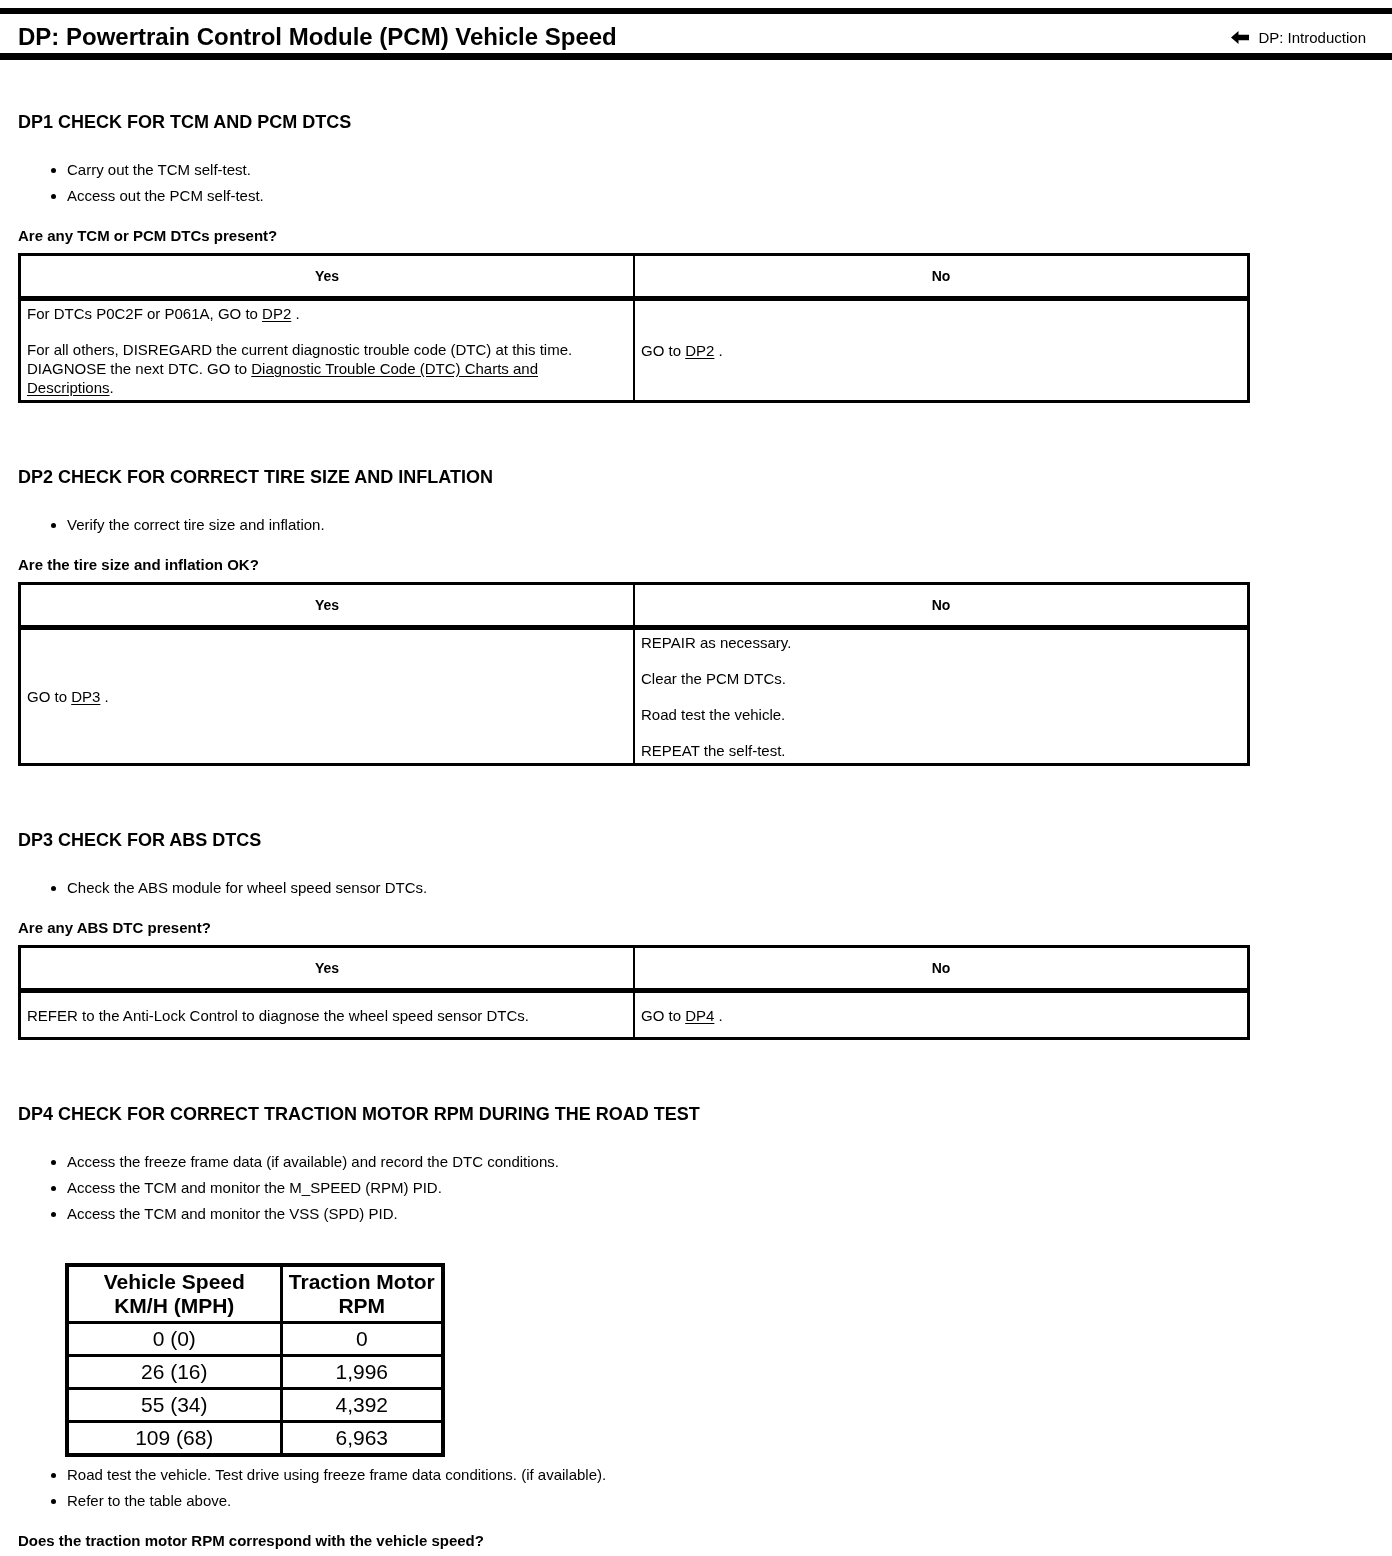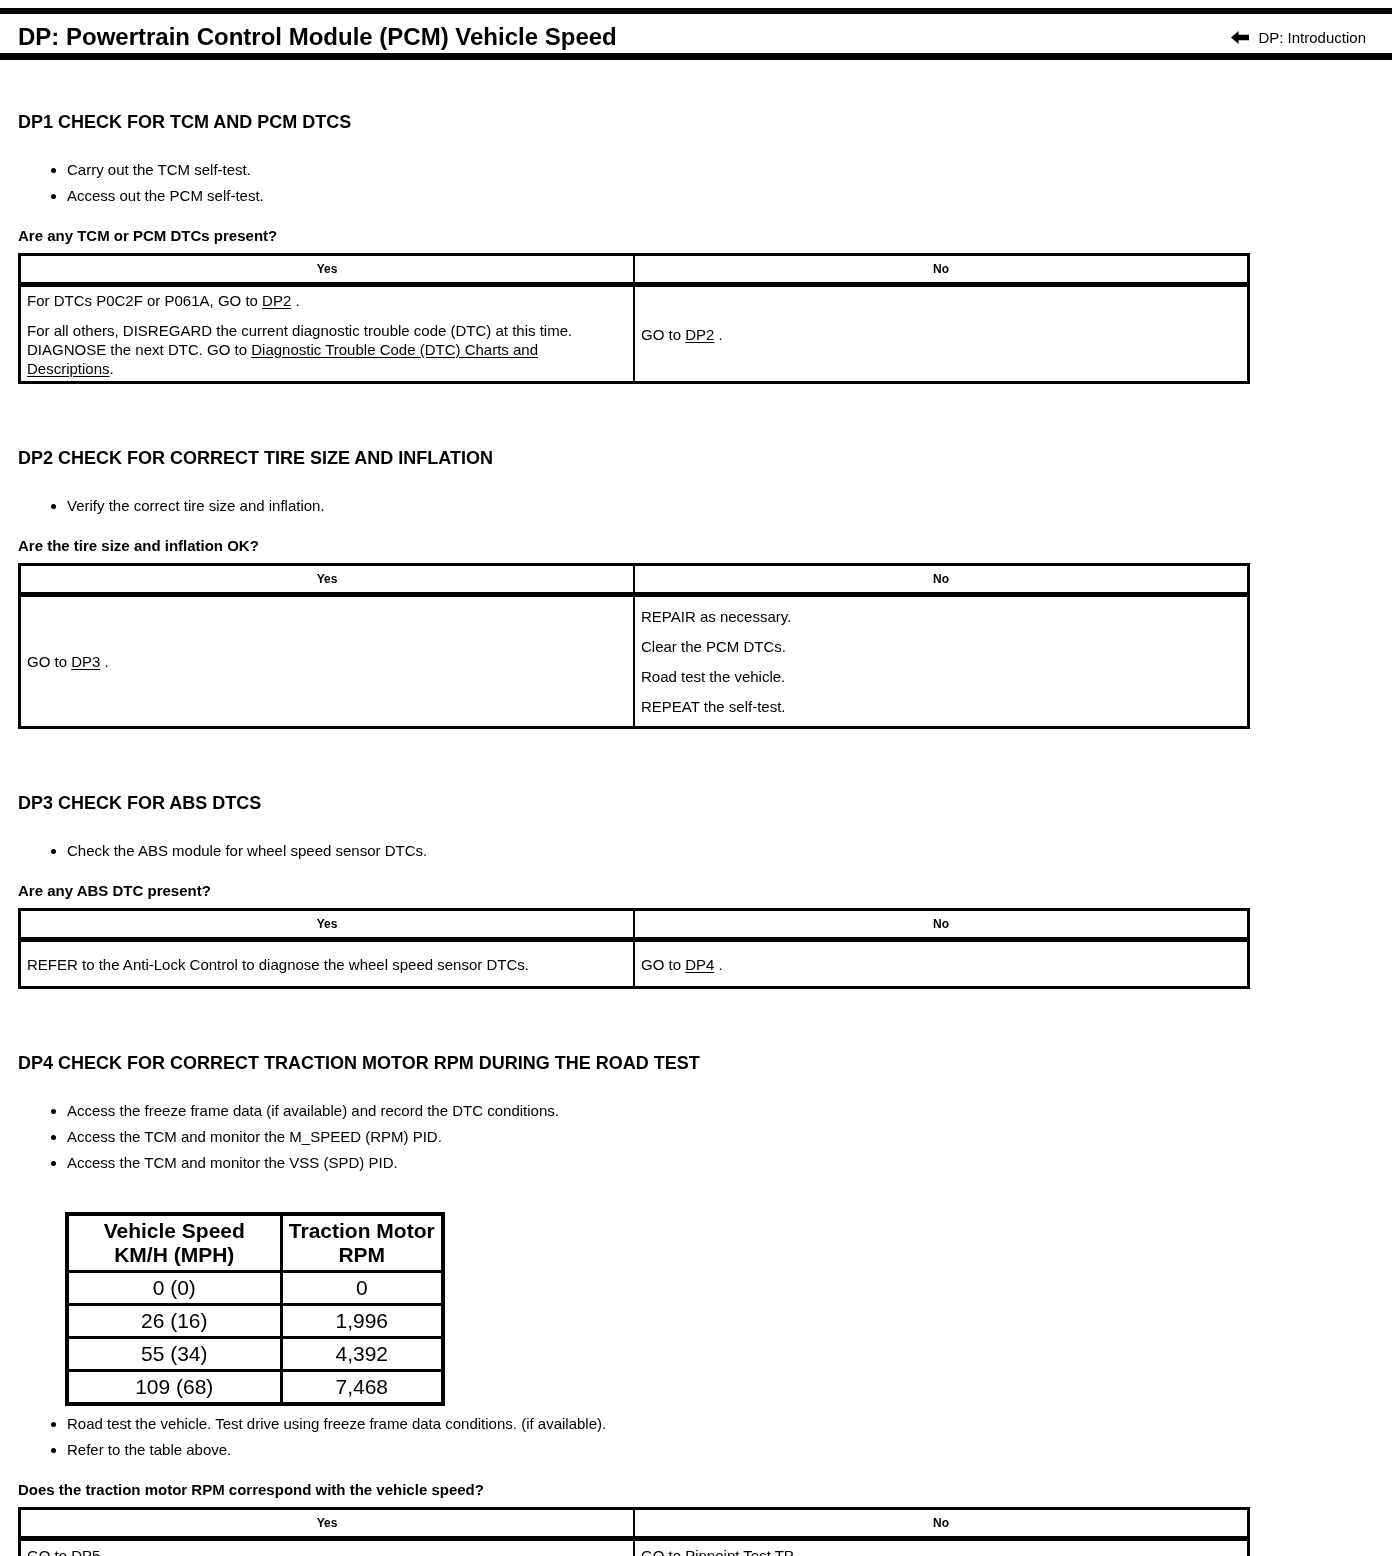--- a/index.html
+++ b/index.html
@@ -34,29 +34,29 @@
 
   
   table.decision {
     border-collapse: collapse; table-layout: fixed;
     width: 1232px; margin-left: 18px;
     border: 3px solid #000;
   }
   table.decision col { width: 50%; }
   table.decision th {
     border: 2px solid #000; border-bottom: 5px solid #000;
-    font-weight: bold; font-size: 12px; text-align: center;
-    height: 25px; padding: 6px 4px;
+    font-weight: bold; font-size: 14px; text-align: center;
+    height: 25px; padding: 12px 4px;
   }
   table.decision td {
     border: 2px solid #000; font-size: 15px; line-height: 19px;
     padding: 3px 6px; vertical-align: middle;
   }
   table.decision td p { margin: 0; }
-  table.decision td p + p { margin-top: 11px; }
+  table.decision td p + p { margin-top: 17px; }
   td.v-top { vertical-align: top; }
   tr.h100 td { height: 98px; }
   tr.h135 td { height: 133px; }
   tr.h50  td { height: 48px; }
   tr.h32  td { height: 32px; }
 
   
   table.speed {
     border-collapse: collapse; table-layout: fixed;
     margin: 38px 0 0 65px; border: 4px solid #000;
@@ -210,21 +210,21 @@
       <tr>
         <td>26 (16)</td>
         <td>1,996</td>
       </tr>
       <tr>
         <td>55 (34)</td>
         <td>4,392</td>
       </tr>
       <tr>
         <td>109 (68)</td>
-        <td>7,468</td>
+        <td>6,963</td>
       </tr>
     </tbody>
   </table>
 
   <ul class="bullets post">
     <li>Road test the vehicle. Test drive using freeze frame data conditions. (if available).</li>
     <li>Refer to the table above.</li>
   </ul>
   <p class="question">Does the traction motor RPM correspond with the vehicle speed?</p>
 

